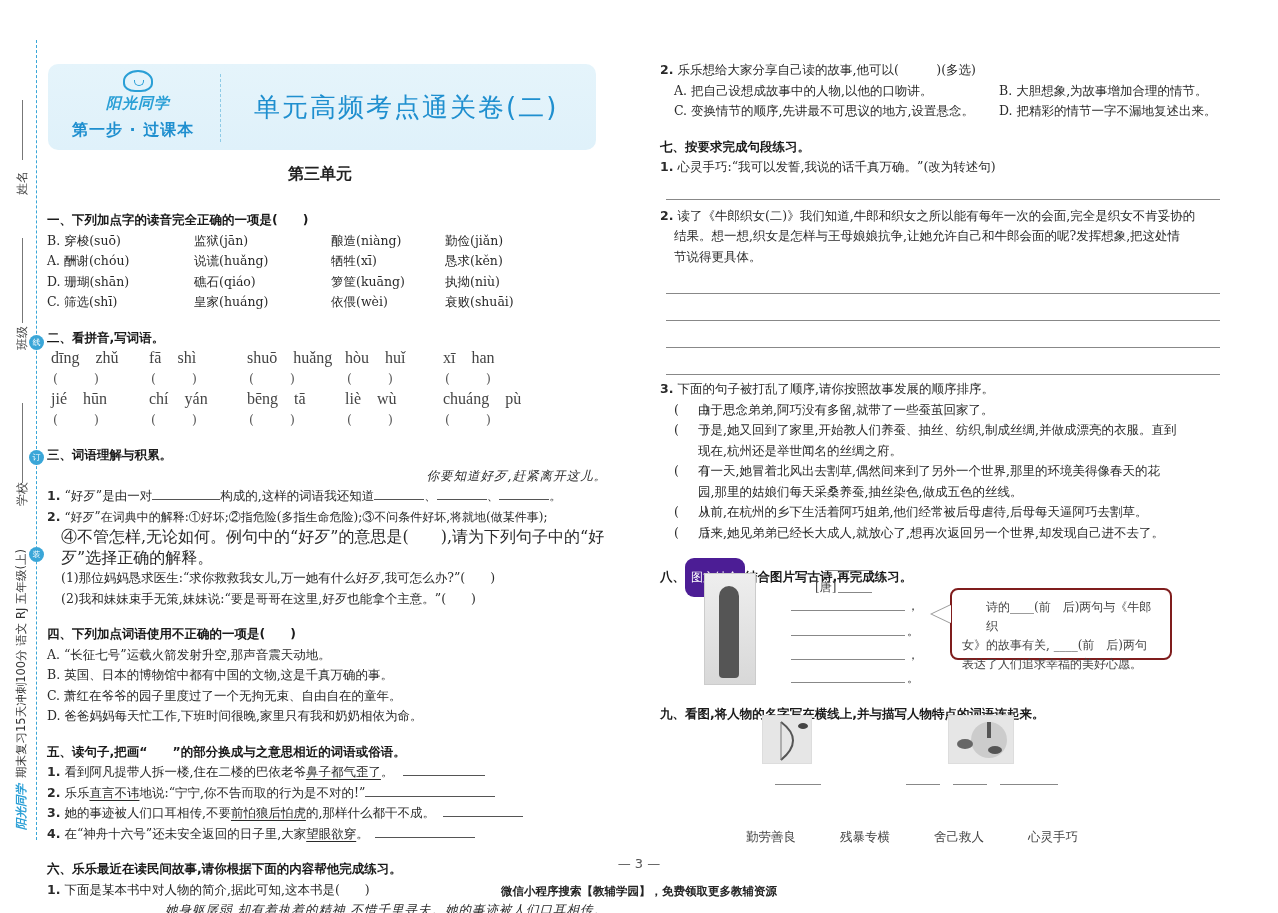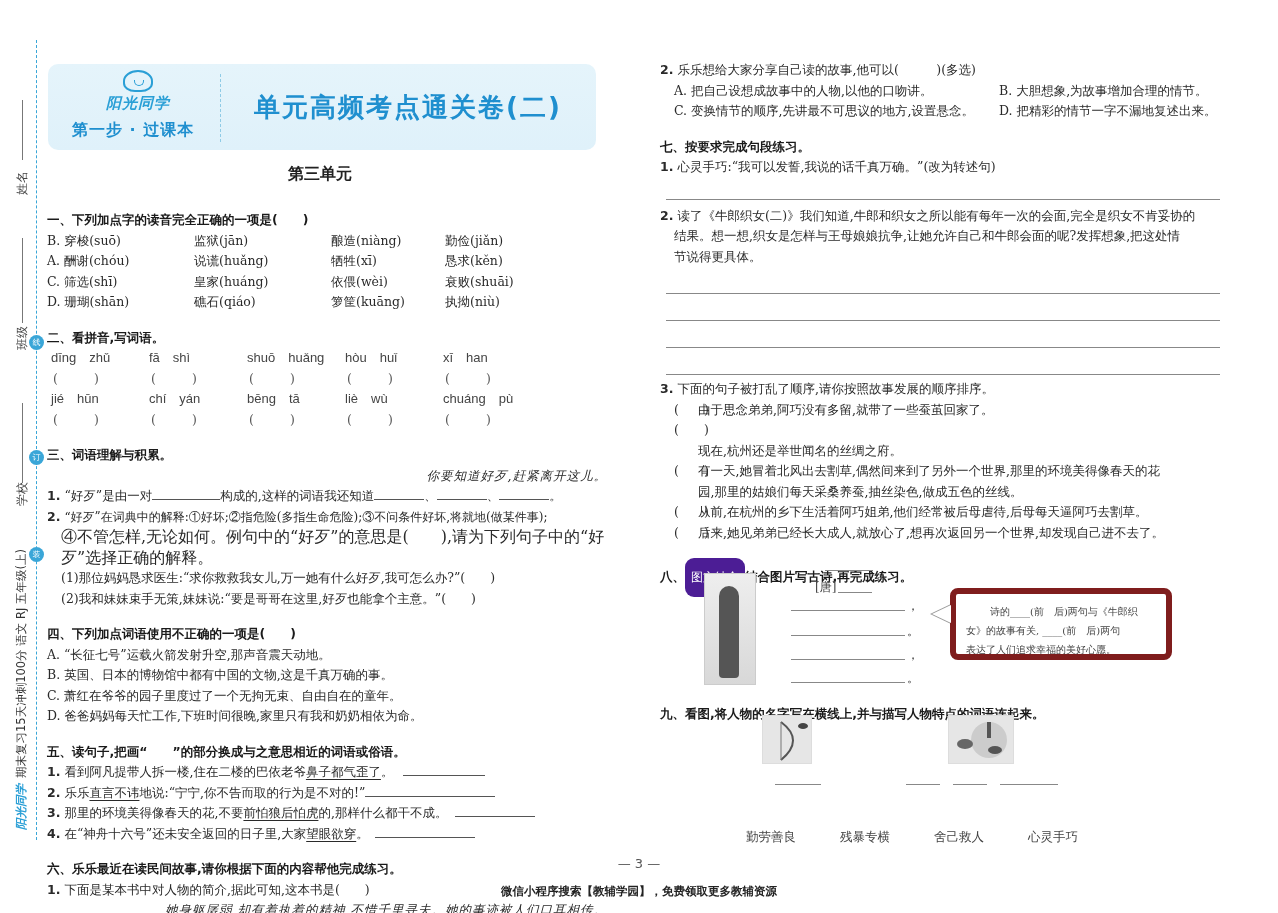--- a/index.html
+++ b/index.html
@@ -19,34 +19,34 @@
   .series-text .brand { color: #2a9fd6; font-style: italic; font-weight: bold; margin-right: 6px; }
 
   
   .banner { position: absolute; left: 48px; top: 64px; width: 548px; height: 86px; background: linear-gradient(180deg,#e5f4fb 0%, #dff1fa 100%); border-radius: 10px; }
   .banner .logo { position: absolute; left: 40px; top: 6px; width: 100px; text-align: center; }
   .banner .sun { width: 30px; height: 22px; margin: 0 auto; border-radius: 50% 50% 40% 40%; border: 2px solid #2a9fd6; position: relative; }
   .banner .sun:before { content: ""; position: absolute; left: 9px; top: 8px; width: 8px; height: 5px; border-radius: 0 0 6px 6px; border: 1.5px solid #2a9fd6; border-top: none; }
   .banner .logo-text { font-size: 15px; color: #2a9fd6; font-style: italic; font-weight: bold; margin-top: 2px; letter-spacing: 1px; }
   .banner .step { position: absolute; left: 24px; top: 56px; font-size: 16px; font-weight: bold; color: #1f8fcf; letter-spacing: 1px; }
   .banner .divider { position: absolute; left: 172px; top: 10px; height: 68px; border-left: 1.5px dashed #8fcbe6; }
-  .banner .title { position: absolute; left: 206px; top: 26px; font-size: 26px; font-weight: bold; color: #1f8fcf; letter-spacing: 2px; }
+  .banner .title { position: absolute; left: 206px; top: 26px; font-size: 26px; font-weight: normal; color: #1f8fcf; letter-spacing: 2px; }
 
   .unit-title { position: absolute; left: 0; width: 640px; top: 164px; text-align: center; font-size: 16px; font-weight: bold; color: #222; }
 
   .col { position: absolute; font-size: 12.5px; line-height: 20.5px; }
   .left { left: 47px; top: 195px; width: 560px; }
   .right { left: 660px; top: 60px; width: 560px; }
   .h { font-family: "DejaVu Sans", "Liberation Sans", sans-serif; font-weight: bold; font-size: 12.5px; color: #1a1a1a; margin-top: 15px; }
   .row { display: flex; }
   .c4 > span { display: inline-block; }
   .c4 > span:nth-child(1) { width: 147px; }
   .c4 > span:nth-child(2) { width: 137px; }
   .c4 > span:nth-child(3) { width: 114px; }
-  .py-row { display: flex; font-family: Liberation Sans, sans-serif; font-size: 13px; color: #444; }
+  .py-row { display: flex; font-family: Liberation Serif, serif; font-size: 16px; color: #444; }
   .py-row > span { width: 98px; padding-left: 4px; }
   .br-row { display: flex; color: #555; }
   .br-row > span { width: 98px; padding-left: 6px; letter-spacing: 36px; }
   .ind1 { padding-left: 14px; }
   .ind2 { padding-left: 14px; }
   .kai { font-style: italic; letter-spacing: 1px; text-align: right; }
   .num { font-family: "DejaVu Sans", "Liberation Sans", sans-serif; font-weight: bold; }
   .blank { display: inline-block; border-bottom: 1px solid #555; height: 14px; vertical-align: baseline; }
   .uline { text-decoration: underline; text-underline-offset: 3px; }
   .opts { display: flex; padding-left: 14px; flex-direction: column; }
@@ -55,21 +55,21 @@
   .answer-line { border-bottom: 1px solid #888; height: 27px; margin-left: 6px; }
   .order-item { display: flex; }
   .order-item .paren { width: 32px; flex-shrink: 0; padding-left: 14px; }
   .order-item .txt { flex: 1; padding-left: 6px; }
   .badge { display: inline-block; background: #4c1d95; color: #fff; border-radius: 9px; padding: 11px 6px; font-weight: normal; font-size: 12px; line-height: 17px; }
 
   
   .poem-img { position: absolute; left: 704px; top: 573px; width: 52px; height: 112px; background: linear-gradient(180deg,#eee,#d8d8d8); border: 1px solid #ccc; }
   .poem-img .figure { position: absolute; left: 14px; top: 12px; width: 20px; height: 92px; background: #555; border-radius: 10px 10px 4px 4px; }
   .pl { position: absolute; border-bottom: 1px solid #888; }
-  .bubble { position: absolute; left: 950px; top: 588px; width: 222px; height: 72px; border: 6px solid #7f1d1d; border-radius: 8px; padding: 8px 8px 6px 10px; font-size: 10px; line-height: 19px; color: #444; }
+  .bubble { position: absolute; left: 950px; top: 588px; width: 222px; height: 72px; border: 2px solid #7f1d1d; border-radius: 8px; padding: 8px 8px 6px 10px; font-size: 12px; line-height: 19px; color: #444; }
   .bubble-tail { position: absolute; left: 930px; top: 604px; width: 0; height: 0; border-top: 10px solid transparent; border-bottom: 10px solid transparent; border-right: 21px solid #999; }
   .bubble-tail-in { position: absolute; left: 932px; top: 605px; width: 0; height: 0; border-top: 9px solid transparent; border-bottom: 9px solid transparent; border-right: 19px solid #fff; }
 
   
   .pic { position: absolute; background: #e6e6e6; border: 1px solid #ddd; }
   .word9 { position: absolute; top: 829px; font-size: 12.5px; color: #444; }
   .line9 { position: absolute; top: 784px; border-bottom: 1px solid #888; }
 
   .page-num { position: absolute; top: 856px; left: 0; width: 1278px; text-align: center; font-size: 13px; color: #555; font-family: "DejaVu Sans", "Liberation Sans", sans-serif; }
   .footer { position: absolute; top: 884px; left: 0; width: 1278px; text-align: center; font-size: 11.5px; font-weight: bold; color: #222; font-family: "DejaVu Sans", "Liberation Sans", sans-serif; }
@@ -112,30 +112,30 @@
       <span>酿造(niàng)</span>
       <span>勤俭(jiǎn)</span>
   </div>
   <div class="row c4">
     <span>A. 酬谢(chóu)</span>
       <span>说谎(huǎng)</span>
       <span>牺牲(xī)</span>
       <span>恳求(kěn)</span>
   </div>
   <div class="row c4">
+    <span>D. 珊瑚(shān)</span>
+      <span>礁石(qiáo)</span>
+      <span>箩筐(kuāng)</span>
+      <span>执拗(niù)</span>
+  </div>
+  <div class="row c4">
     <span>C. 筛选(shī)</span>
       <span>皇家(huáng)</span>
       <span>依偎(wèi)</span>
       <span>衰败(shuāi)</span>
-  </div>
-  <div class="row c4">
-    <span>D. 珊瑚(shān)</span>
-      <span>礁石(qiáo)</span>
-      <span>箩筐(kuāng)</span>
-      <span>执拗(niù)</span>
   </div>
 
   <div class="h">二、看拼音,写词语。</div>
   <div class="py-row">
     <span>dīng　zhǔ</span>
       <span>fā　shì</span>
       <span>shuō　huǎng</span>
       <span>hòu　huǐ</span>
       <span>xī　han</span>
   </div>
@@ -185,21 +185,21 @@
   <div>
     <span class="num">1.</span>
     <span>看到阿凡提带人拆一楼,住在二楼的巴依老爷</span><span class="uline">鼻子都气歪了</span><span>。</span><span class="blank" style="width:82px;margin-left:10px"></span>
   </div>
   <div>
     <span class="num">2.</span>
     <span>乐乐</span><span class="uline">直言不讳</span><span>地说:“宁宁,你不告而取的行为是不对的!”</span><span class="blank" style="width:130px"></span>
   </div>
   <div>
     <span class="num">3.</span>
-    <span>那里的环境美得像春天的花,不要</span><span class="uline">前怕狼后怕虎</span><span>的,那样什么都干不成。</span><span class="blank" style="width:80px;margin-left:8px"></span>
+    <span>她的事迹被人们口耳相传,不要</span><span class="uline">前怕狼后怕虎</span><span>的,那样什么都干不成。</span><span class="blank" style="width:80px;margin-left:8px"></span>
   </div>
   <div>
     <span class="num">4.</span>
     <span>在“神舟十六号”还未安全返回的日子里,大家</span><span class="uline">望眼欲穿</span><span>。</span><span class="blank" style="width:100px;margin-left:6px"></span>
   </div>
 
   <div class="h">六、乐乐最近在读民间故事,请你根据下面的内容帮他完成练习。</div>
   <div>
     <span class="num">1.</span>
     <span>下面是某本书中对人物的简介,据此可知,这本书是(　　)</span>
@@ -247,21 +247,21 @@
   <div style="margin-top:4px">
     <span class="num">3.</span>
     <span>下面的句子被打乱了顺序,请你按照故事发展的顺序排序。</span>
   </div>
   <div class="order-item">
     <span class="paren">(　　)</span>
     <span class="txt">由于思念弟弟,阿巧没有多留,就带了一些蚕茧回家了。</span>
   </div>
   <div class="order-item">
     <span class="paren">(　　)</span>
-    <span class="txt"><br><span>现在,杭州还是举世闻名的丝绸之府。</span></span>
+    <span class="txt"><span>于是,她又回到了家里,开始教人们养蚕、抽丝、纺织,制成丝绸,并做成漂亮的衣服。直到</span><br><span>现在,杭州还是举世闻名的丝绸之府。</span></span>
   </div>
   <div class="order-item">
     <span class="paren">(　　)</span>
     <span class="txt"><span>有一天,她冒着北风出去割草,偶然间来到了另外一个世界,那里的环境美得像春天的花</span><br><span>园,那里的姑娘们每天采桑养蚕,抽丝染色,做成五色的丝线。</span></span>
   </div>
   <div class="order-item">
     <span class="paren">(　　)</span>
     <span class="txt">从前,在杭州的乡下生活着阿巧姐弟,他们经常被后母虐待,后母每天逼阿巧去割草。</span>
   </div>
   <div class="order-item">

